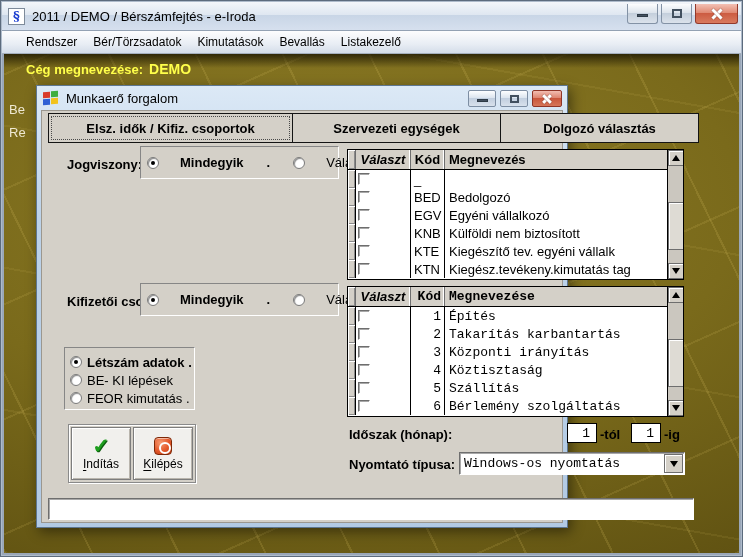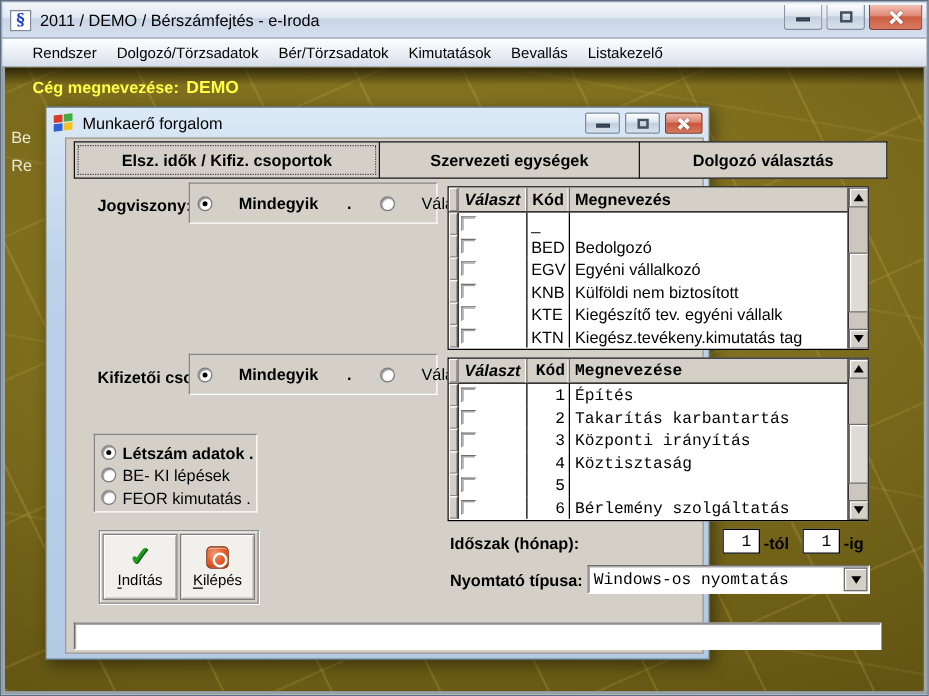--- a/index.html
+++ b/index.html
@@ -74,21 +74,21 @@
   .dlg-icon { width:16px; height:15px; position:relative; flex:0 0 auto; }
   .dlg-icon i { position:absolute; width:7px; height:6px; }
   .dlg-icon .q1 { left:0; top:1px; background:#d93b2b; transform:skewY(-6deg);}
   .dlg-icon .q2 { left:8px; top:0; background:#3fae3f; transform:skewY(-6deg);}
   .dlg-icon .q3 { left:0; top:8px; background:#2e5fd4; transform:skewY(-6deg);}
   .dlg-icon .q4 { left:8px; top:7px; background:#f2c21e; transform:skewY(-6deg);}
   .dlg-title-text { margin-left:7px; font-size:13px; }
   .dlg-winbtns { position:absolute; right:3px; top:2px; display:flex; gap:4px; }
 
   .dlg-client { position:absolute; left:4px; right:4px; top:24px; bottom:4px;
-    background:#d4d0c8; border:1px solid #9b978f;margin-left:11px; }
+    background:#d4d0c8; border:1px solid #9b978f; }
 
   
   .tabbar { position:absolute; left:6px; top:2px; height:30px; display:flex; }
   .tab { height:30px; border:1px solid #141414; border-left:none; background:#d4d0c8;
     display:flex; align-items:center; justify-content:center; font-weight:bold; font-size:13px; }
   .tab:first-child { border-left:1px solid #141414; }
   .tab.active { outline:1px dotted #4a4a4a; outline-offset:-4px; }
   .tab1 { width:245px; } .tab2 { width:208px; } .tab3 { width:198px; }
 
   .lbl { position:absolute; font-weight:bold; font-size:13px; white-space:nowrap; }
@@ -189,21 +189,20 @@
             <span class="glyph-max"></span>
           </div>
         <div class="wbtn close">
             <span class="glyph-x"></span>
           </div>
       </div>
     </div>
 
     <div class="menubar">
         <span class="menu-item">Rendszer</span>
-        <span class="menu-item">Dolgozó/Törzsadatok</span>
         <span class="menu-item">Bér/Törzsadatok</span>
         <span class="menu-item">Kimutatások</span>
         <span class="menu-item">Bevallás</span>
         <span class="menu-item">Listakezelő</span>
       </div>
 
     <div class="desktop">
       <div class="bg-company">
         <span>Cég megnevezése:</span><span class="val">DEMO</span>
       </div>
@@ -362,20 +361,21 @@
                   </div>
                   <div class="c-code">4</div>
                   <div class="c-name">Köztisztaság</div>
                 </div>
                 <div class="g-row">
                   <div class="g-gutter"></div>
                   <div class="c-sel">
                     <span class="cb"></span>
                   </div>
                   <div class="c-code">5</div>
+                  <div class="c-name">Szállítás</div>
                 </div>
                 <div class="g-row">
                   <div class="g-gutter"></div>
                   <div class="c-sel">
                     <span class="cb"></span>
                   </div>
                   <div class="c-code">6</div>
                   <div class="c-name">Bérlemény szolgáltatás</div>
                 </div>
               </div>

